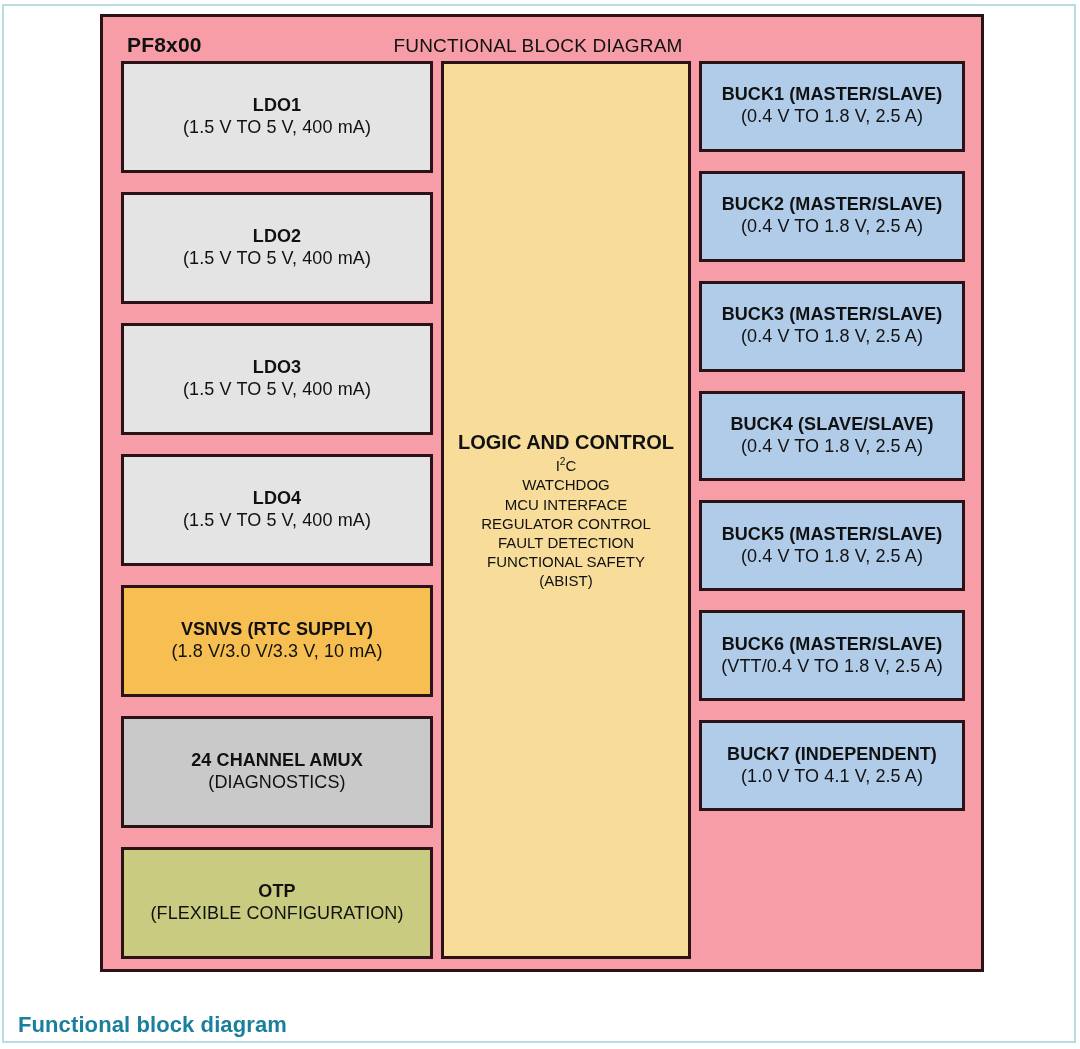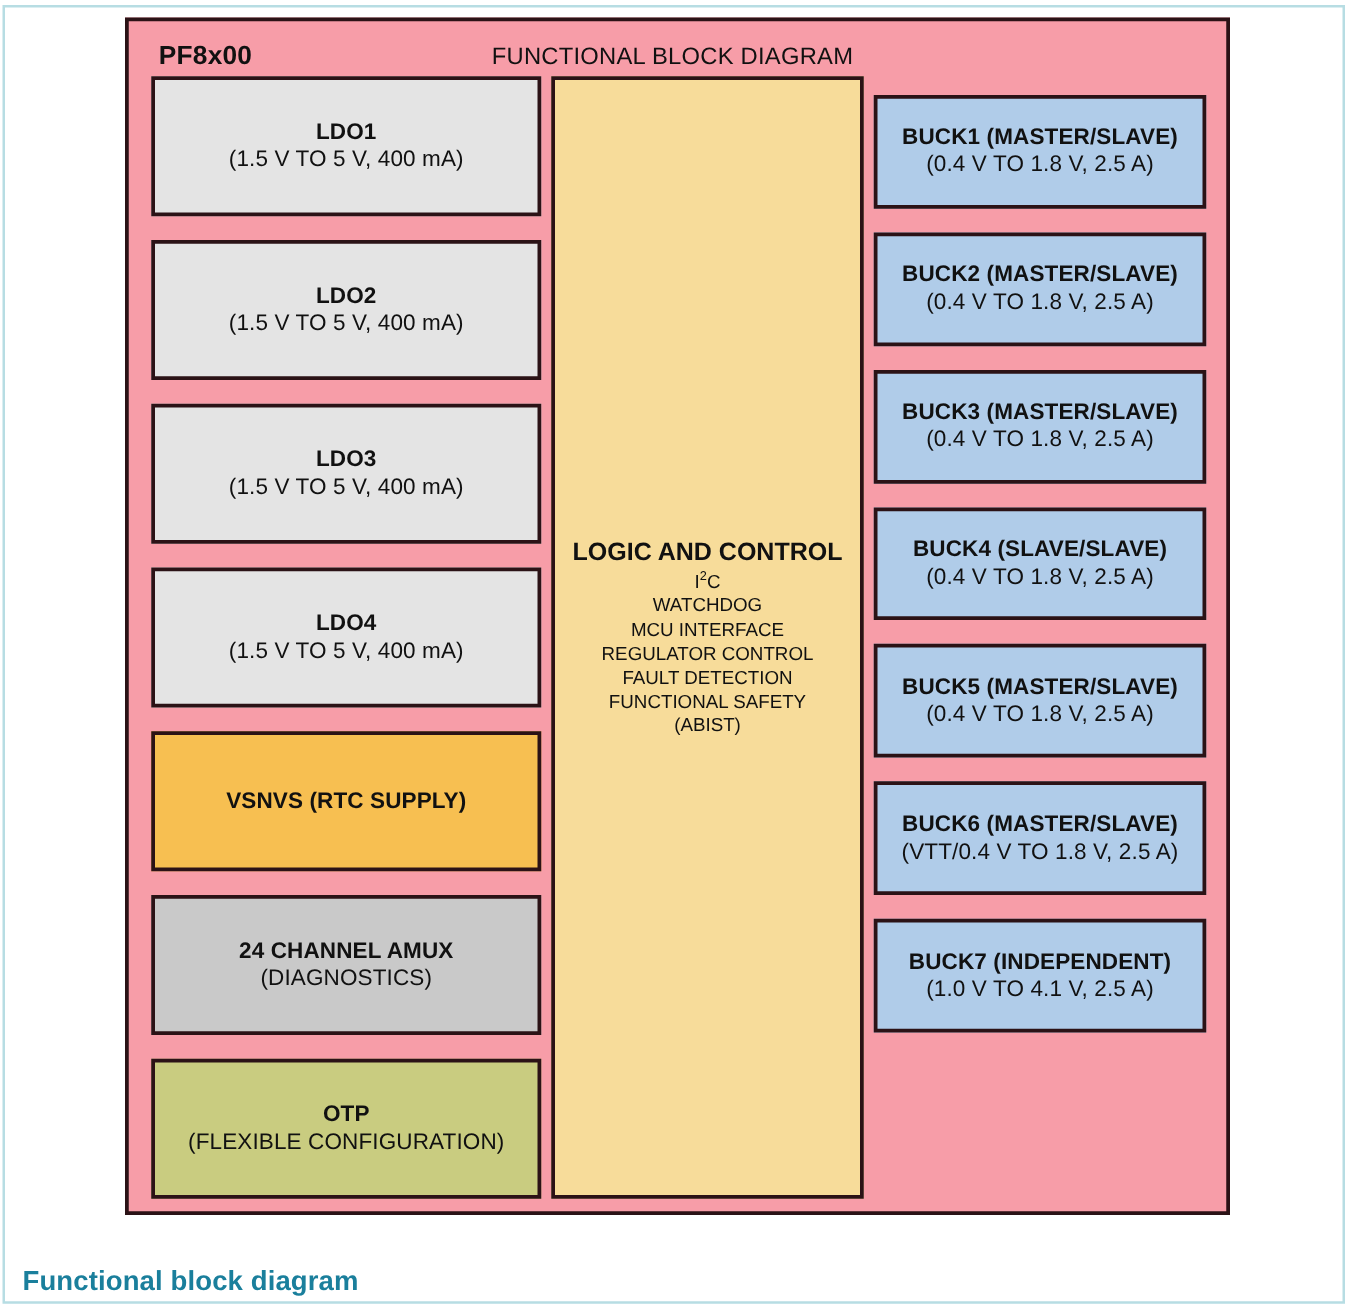--- a/index.html
+++ b/index.html
@@ -63,21 +63,21 @@
 
   
   .column {
     position: absolute;
     top: 44px;
     display: flex;
     flex-direction: column;
   }
   #col-left  { left: 18px;  width: 312px; height: 898px; }
   #col-mid   { left: 338px; width: 250px; height: 898px; }
-  #col-right { left: 596px; width: 266px; height: 750px; margin-top: 15px; }
+  #col-right { left: 596px; width: 266px; height: 750px; }
 
   .block {
     box-sizing: border-box;
     border: 3px solid #2b1216;
     display: flex;
     flex-direction: column;
     align-items: center;
     justify-content: center;
     text-align: center;
     color: #111111;
@@ -175,20 +175,21 @@
         <div class="block fill-grey-light">
           <div class="title">LDO3</div>
           <div class="sub">(1.5 V TO 5 V, 400 mA)</div>
         </div>
         <div class="block fill-grey-light">
           <div class="title">LDO4</div>
           <div class="sub">(1.5 V TO 5 V, 400 mA)</div>
         </div>
         <div class="block fill-orange">
           <div class="title">VSNVS (RTC SUPPLY)</div>
+          <div class="sub">(1.8 V/3.0 V/3.3 V, 10 mA)</div>
         </div>
         <div class="block fill-grey-mid">
           <div class="title">24 CHANNEL AMUX</div>
           <div class="sub">(DIAGNOSTICS)</div>
         </div>
         <div class="block fill-olive">
           <div class="title">OTP</div>
           <div class="sub">(FLEXIBLE CONFIGURATION)</div>
         </div>
       </div>

